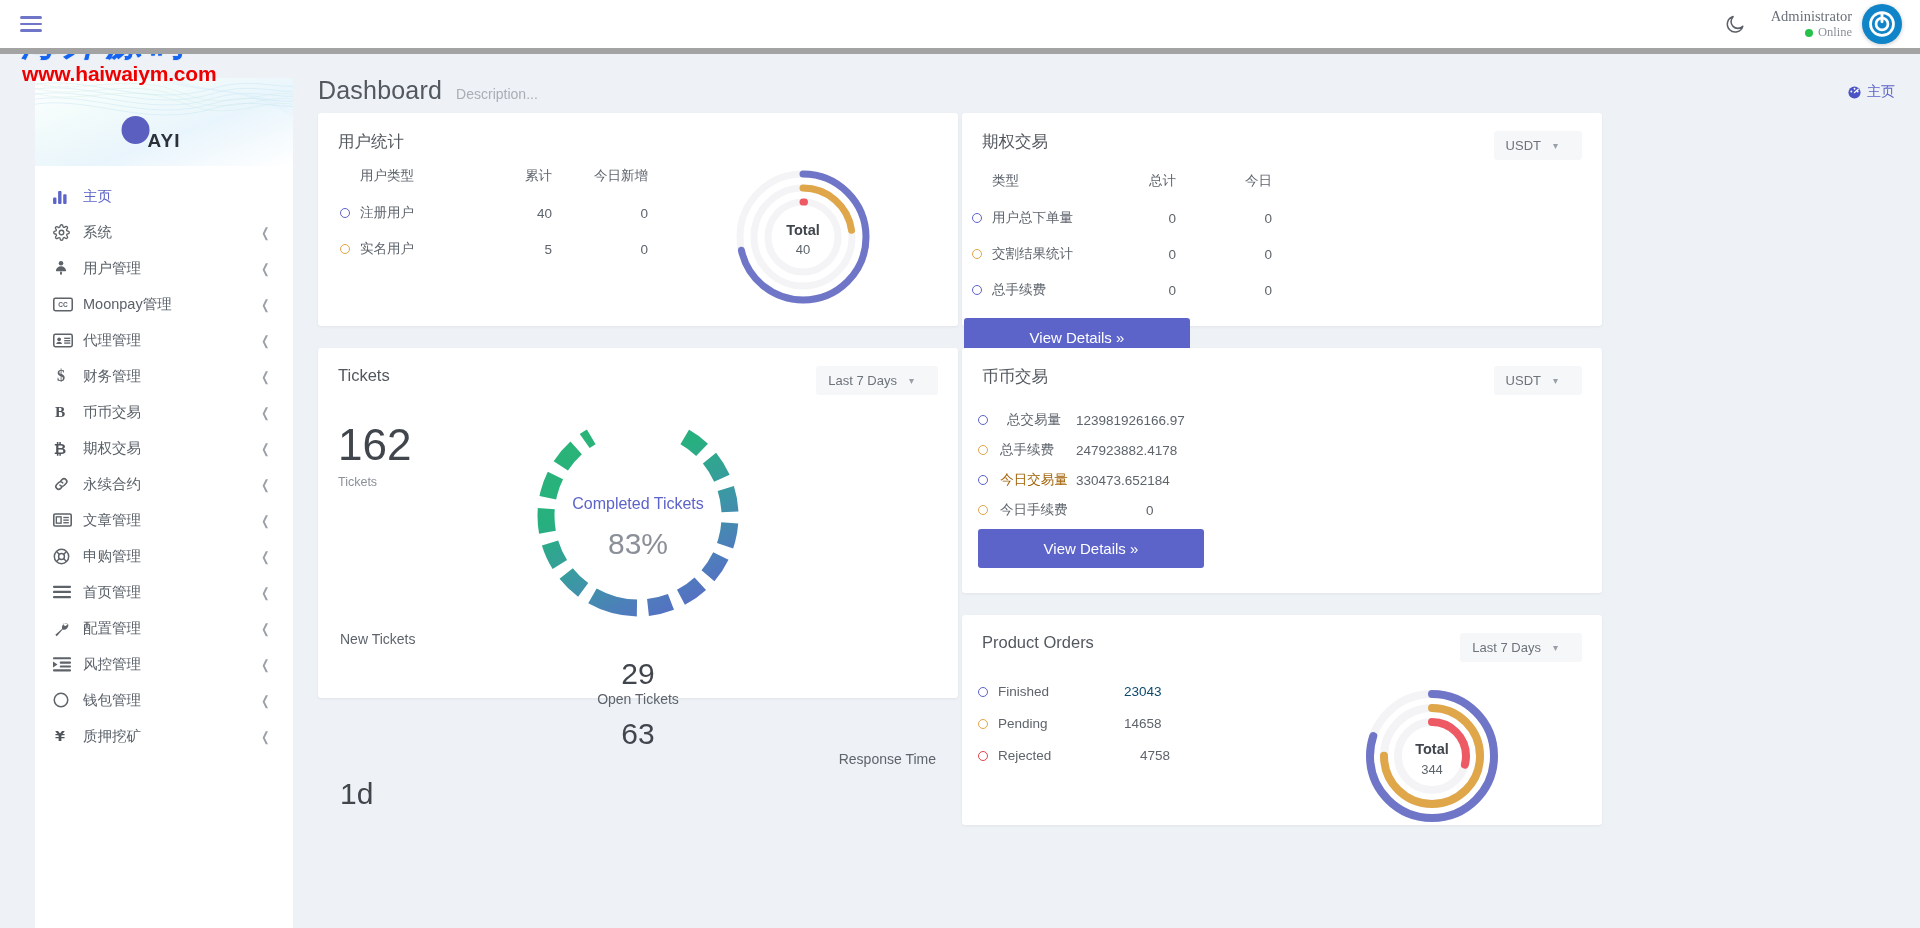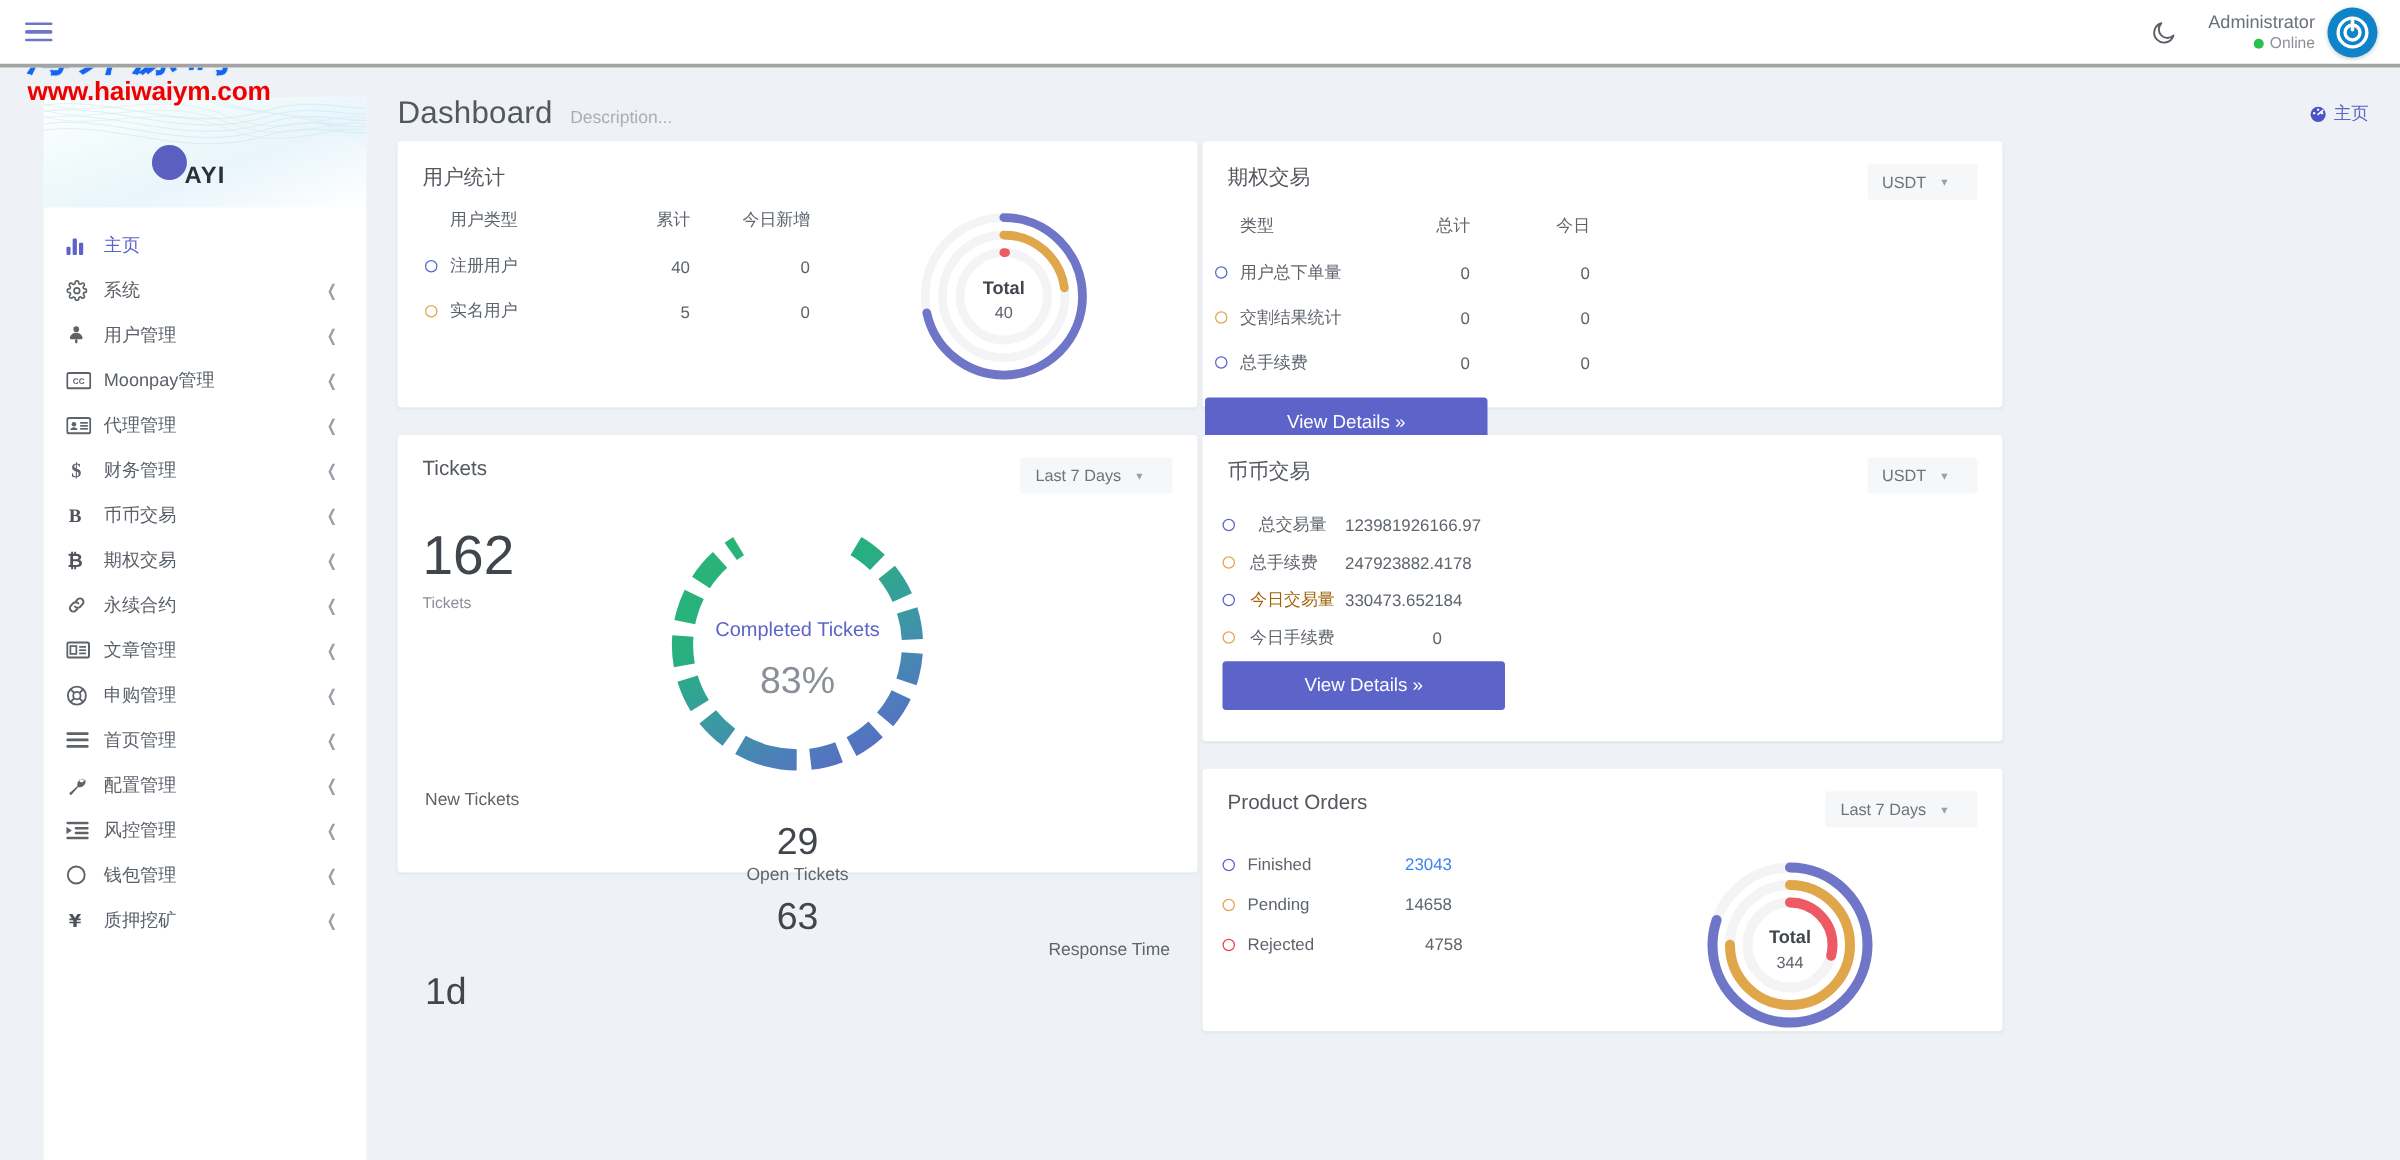--- a/index.html
+++ b/index.html
@@ -10,22 +10,23 @@
     font-family: "Liberation Sans", sans-serif;
     color: #4a4f55;
   }
 
   
   .topbar {
     position: absolute; top: 0; left: 0;
     width: 1920px; height: 54px;
     background: #ffffff;
     display: flex; align-items: center;
-    border-bottom: 3px solid #a3a3a3;
+    border-bottom: 6px solid #a3a3a3;
     z-index: 30;
+    font-family: Liberation Serif, serif;
   }
   .hamburger {
     margin-left: 20px;
     width: 28px; height: 24px;
     display: flex; flex-direction: column; justify-content: center; gap: 4px;
     cursor: pointer;
   }
   .hamburger span {
     display: block; height: 2.5px; width: 22px;
     background: #6f76c8; border-radius: 2px;
@@ -668,21 +669,21 @@
             <span>Last 7 Days</span>
             <span class="chev">▾</span>
           </div>
         </div>
 
         <div style="display:flex; align-items:flex-start;">
           <div style="width:300px; padding:22px 0 0 16px;">
             <div style="display:flex; align-items:center; margin-bottom:17px;">
               <span class="legend-ring indigo" style="position:static; transform:none; margin-right:10px; min-width:10px;"></span>
               <span style="font-size:13.5px; color:#5e646c; width:126px;">Finished</span>
-              <span style="font-size:13.5px; color:#3b82f6;">23043</span>
+              <span style="font-size:13.5px; color:#0c4a6e;">23043</span>
             </div>
             <div style="display:flex; align-items:center; margin-bottom:17px;">
               <span class="legend-ring orange" style="position:static; transform:none; margin-right:10px; min-width:10px;"></span>
               <span style="font-size:13.5px; color:#5e646c; width:126px;">Pending</span>
               <span style="font-size:13.5px; color:#5e646c;">14658</span>
             </div>
             <div style="display:flex; align-items:center;">
               <span class="legend-ring red" style="position:static; transform:none; margin-right:10px; min-width:10px;"></span>
               <span style="font-size:13.5px; color:#5e646c; width:126px;">Rejected</span>
               <span style="font-size:13.5px; color:#5e646c; margin-left:16px;">4758</span>

